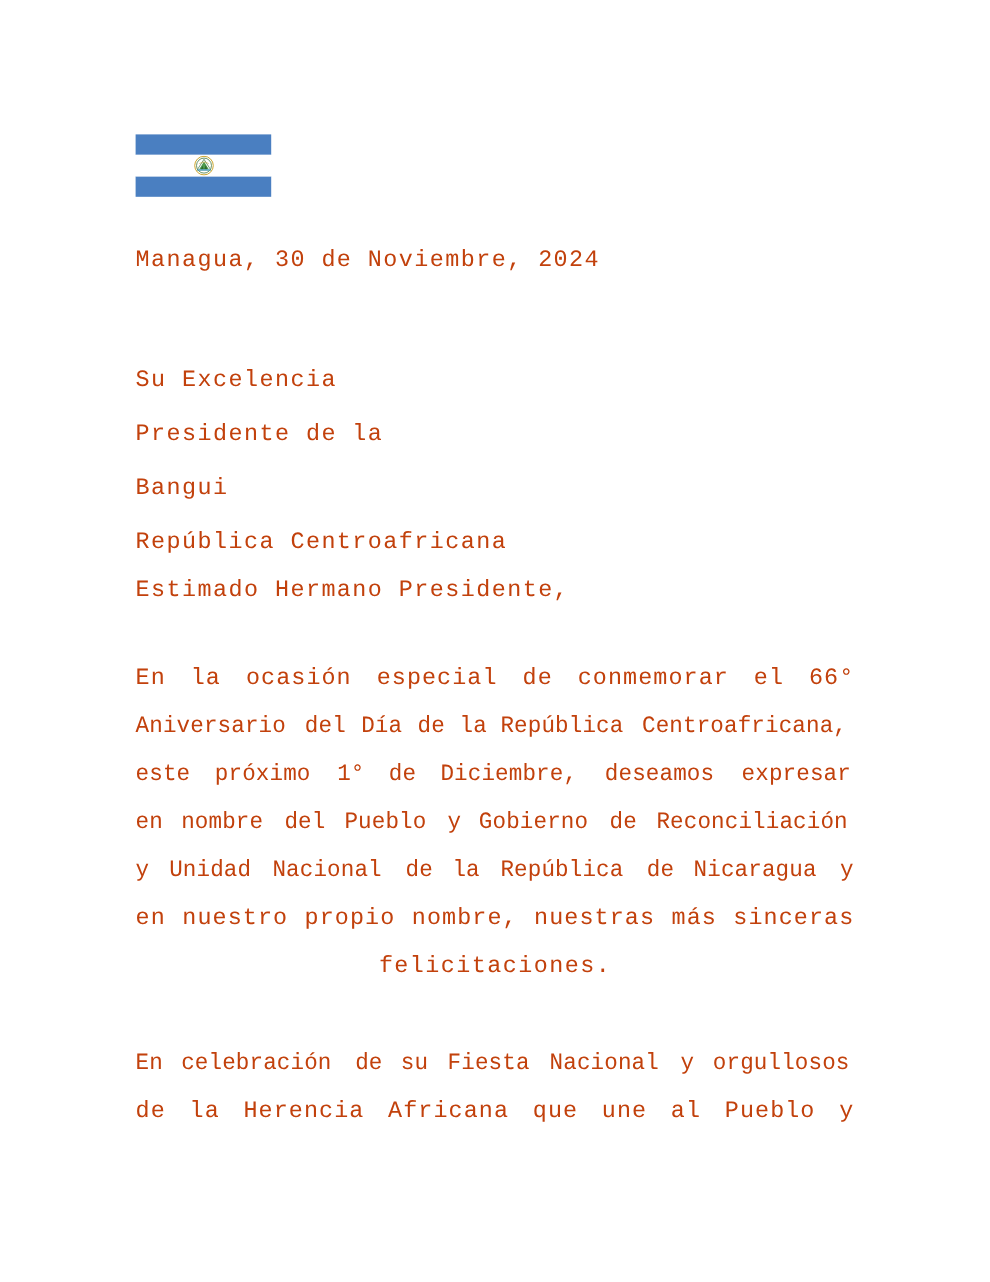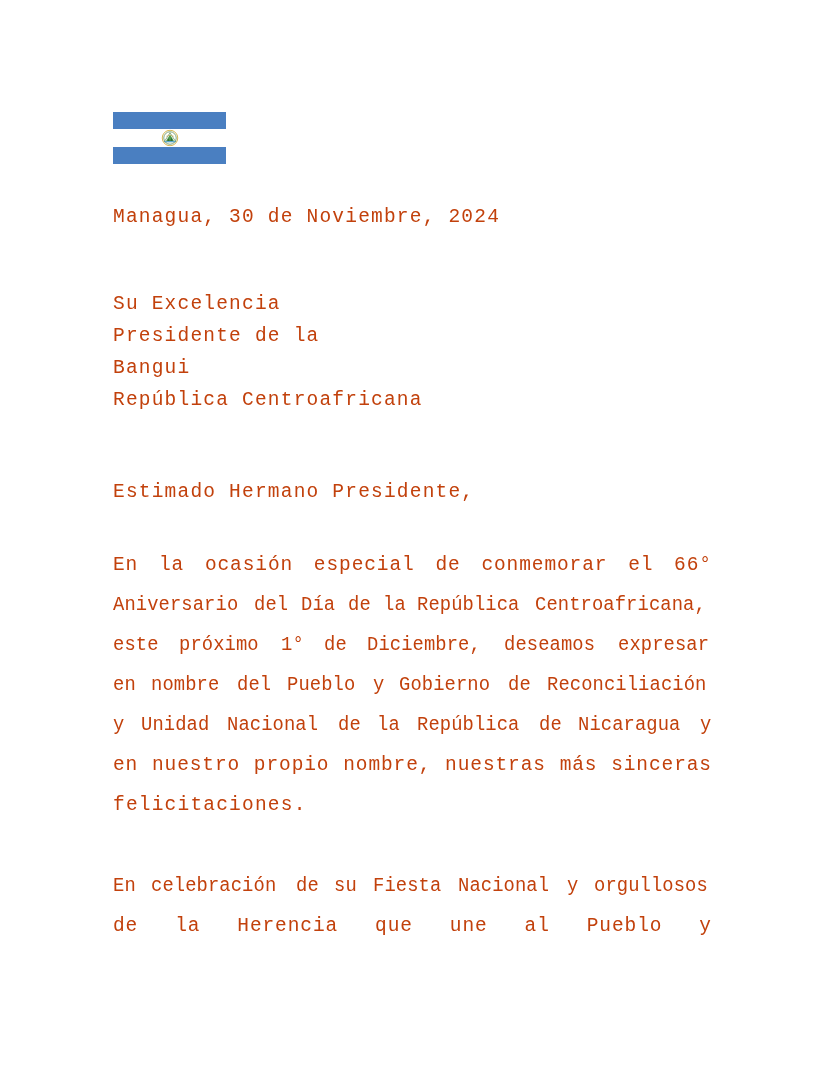--- a/index.html
+++ b/index.html
@@ -82,21 +82,21 @@
     letter-spacing: 1.2px;
     white-space: nowrap;
   }
 
   .address-block {
     top: 288px;
     font-size: 19.5px;
     line-height: 32px;
     letter-spacing: 1.2px;
   }
-  .address-line { white-space: nowrap; }
+  .address-line { white-space: nowrap; margin-top: 13px; }
 
   .salutation {
     top: 478px;
     font-size: 19.5px;
     line-height: 28px;
     letter-spacing: 1.2px;
     white-space: nowrap;
   }
 
   
@@ -114,20 +114,21 @@
     justify-content: space-between;
     width: 100%;
     white-space: pre;
     height: 40px;
     align-items: flex-start;
   }
   
   .body-line.flush {
     display: block;
     letter-spacing: 1.2px;
+    text-align: center;
   }
   .body-line > span {
     display: inline-block;
   }
   
   .body-line.tight {
     letter-spacing: 0.1px;
   }
   .body-line.tight > span {
     transform: scaleX(0.965);
@@ -176,16 +177,16 @@
       <div class="body-line tight"><span>Aniversario</span><span>del</span><span>Día</span><span>de</span><span>la</span><span>República</span><span>Centroafricana,</span></div>
       <div class="body-line tight"><span>este</span><span>próximo</span><span>1°</span><span>de</span><span>Diciembre,</span><span>deseamos</span><span>expresar</span></div>
       <div class="body-line tight"><span>en</span><span>nombre</span><span>del</span><span>Pueblo</span><span>y</span><span>Gobierno</span><span>de</span><span>Reconciliación</span></div>
       <div class="body-line tight"><span>y</span><span>Unidad</span><span>Nacional</span><span>de</span><span>la</span><span>República</span><span>de</span><span>Nicaragua</span><span>y</span></div>
       <div class="body-line loose"><span>en</span><span>nuestro</span><span>propio</span><span>nombre,</span><span>nuestras</span><span>más</span><span>sinceras</span></div>
       <div class="body-line flush">felicitaciones.</div>
     </div>
 
   <div class="block body-para para-2">
       <div class="body-line tight"><span>En</span><span>celebración</span><span>de</span><span>su</span><span>Fiesta</span><span>Nacional</span><span>y</span><span>orgullosos</span></div>
-      <div class="body-line loose"><span>de</span><span>la</span><span>Herencia</span><span>que</span><span>une</span><span>al</span><span>Pueblo</span><span>y</span></div>
+      <div class="body-line loose"><span>de</span><span>la</span><span>Herencia</span><span>Africana</span><span>que</span><span>une</span><span>al</span><span>Pueblo</span><span>y</span></div>
     </div>
 
 </div>
 
 </body></html>

